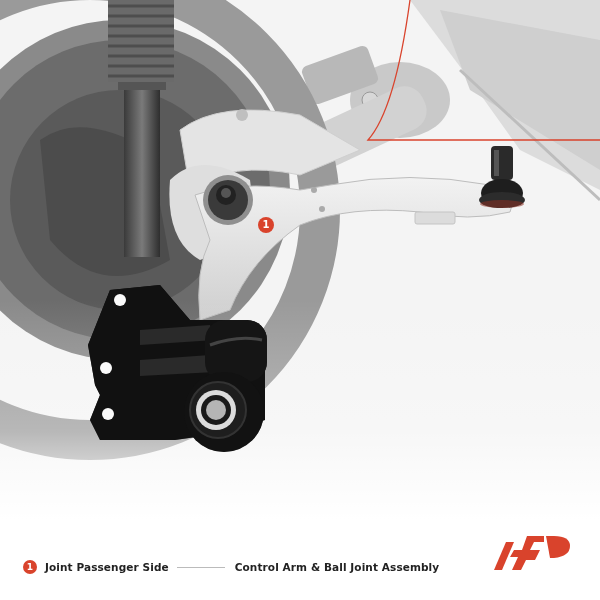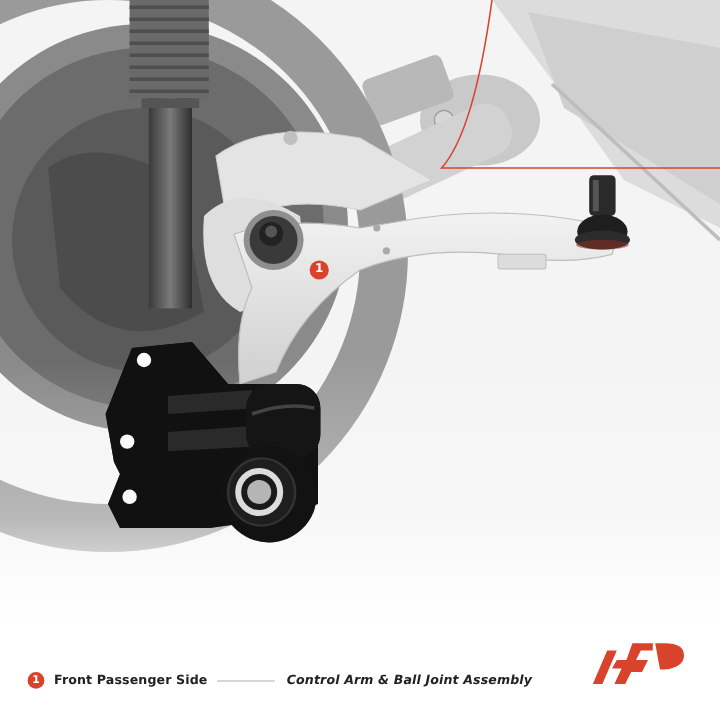--- a/index.html
+++ b/index.html
@@ -22,21 +22,21 @@
       display: flex; align-items: center; justify-content: center;
     }
     .footer .side-label {
       margin-left: 8px; font-size: 10.5px; font-weight: bold; color: #222;
       letter-spacing: 0.1px;
     }
     .footer .divider {
       width: 48px; height: 1px; background: #bbbbbb; margin: 0 10px 0 8px;
     }
     .footer .product-label {
-      font-size: 10.5px; font-weight: bold; color: #222; letter-spacing: 0.1px; font-style: italic;
+      font-size: 10.5px; font-weight: bold; color: #222; letter-spacing: 0.1px;
     }
     .logo { position: absolute; left: 490px; top: 530px; width: 92px; height: 46px; }
   </style>
 </head>
 <body>
 
 <div class="scene">
   <svg width="600" height="520" viewBox="0 0 600 520" xmlns="http://www.w3.org/2000/svg">
     <defs>
       <linearGradient id="fadeBottom" x1="0" y1="0" x2="0" y2="1">
@@ -147,21 +147,21 @@
       <circle cx="216" cy="410" r="15" fill="#1a1a1a"></circle>
       <circle cx="216" cy="410" r="10" fill="#b5b5b5"></circle>
     </g>
   </svg>
 </div>
 
 <div class="callout-badge" style="left:258px; top:217px;">1</div>
 
 <div class="footer">
   <span class="badge">1</span>
-  <span class="side-label">Front Passenger Side</span>
+  <span class="side-label">Joint Passenger Side</span>
   <span class="divider"></span>
   <span class="product-label">Control Arm &amp; Ball Joint Assembly</span>
 </div>
 
 <div class="logo">
   <svg width="92" height="46" viewBox="0 0 92 46" xmlns="http://www.w3.org/2000/svg">
     <polygon points="16,12 24,12 12,40 4,40" fill="#d9432c"></polygon>
     <polygon points="37,6 54,6 54,12 44,12 40,20 50,20 45,30 36,30 31,40 22,40 28,27 20,27 24,20 32,20" fill="#d9432c"></polygon>
     <path d="M56,6 L64,6 Q80,6 80,16 Q80,26 64,28 L60,28 Z" fill="#d9432c"></path>
   </svg>

